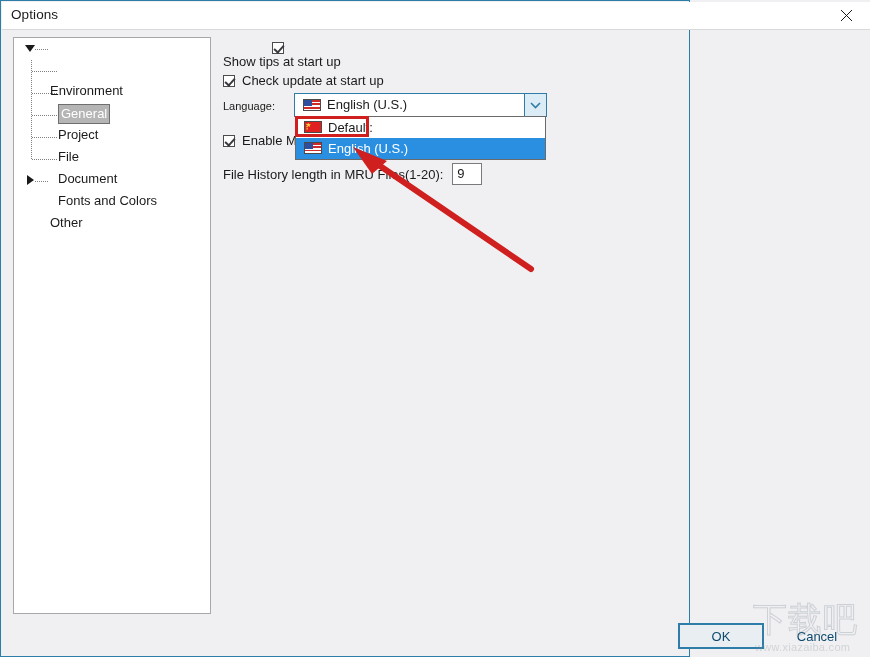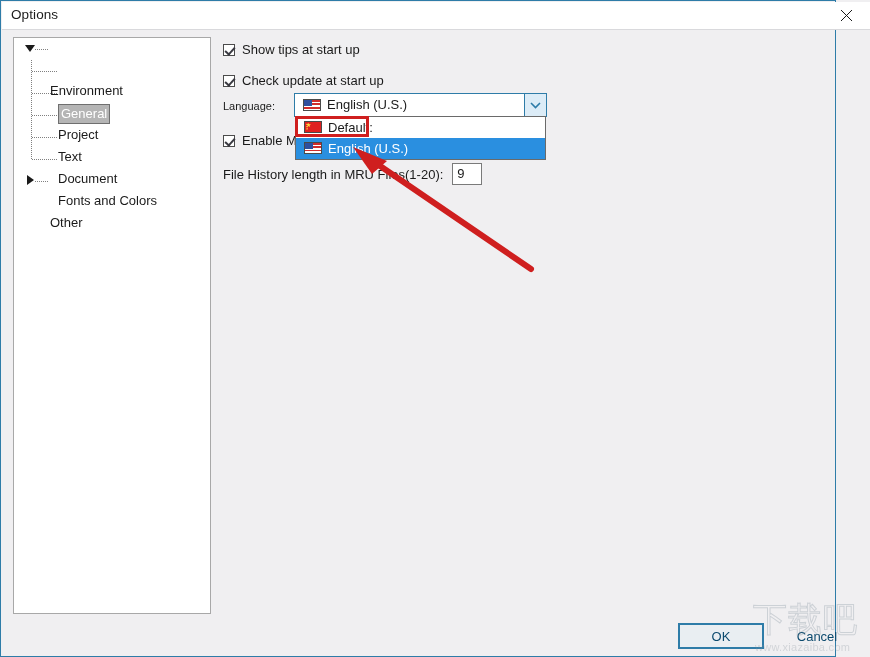--- a/index.html
+++ b/index.html
@@ -12,21 +12,21 @@
     background: #f0eff1;
     font-family: "Liberation Sans", sans-serif;
     font-size: 13px;
     color: #1a1a1a;
     overflow: hidden;
     position: relative;
   }
   .window {
     position: absolute;
     left: 0; top: 0;
-    width: 836px;
+    width: 690px;
     height: 657px;
     box-sizing: border-box;
     border: 1px solid #2e7ca8;
     background: #f0eff1;
   }
   .titlebar {
     position: absolute;
     left: 1px; top: 1px;
     width: 868px;
     height: 28px;
@@ -367,21 +367,21 @@
 
     <div class="tree-row">
       <span class="dots-v"></span>
       <span class="dots-h"></span>
       <span class="tree-label tw-child">Project</span>
     </div>
 
     <div class="tree-row">
       <span class="dots-v"></span>
       <span class="dots-h"></span>
-      <span class="tree-label tw-child">Text</span>
+      <span class="tree-label tw-child">File</span>
     </div>
 
     <div class="tree-row">
       <span class="dots-v"></span>
       <span class="dots-h"></span>
       <span class="tree-label tw-child">Document</span>
     </div>
 
     <div class="tree-row">
       <span class="dots-v half"></span>
@@ -392,21 +392,21 @@
 
     <div class="tree-row">
       <span class="expander exp-right"></span>
       <span class="dots-h-root"></span>
       <span class="tree-label tw-root" style="padding-left:36px">Other</span>
     </div>
   </div>
 
   <div class="right-pane">
 
-    <div class="chk-row" style="left:0; top:5px;">
+    <div class="chk-row" style="left:0; top:5px;flex-direction:column;">
       <span class="cbox checked"></span>
       <span>Show tips at start up</span>
     </div>
 
     <div class="chk-row" style="left:0; top:36px;">
       <span class="cbox checked"></span>
       <span>Check update at start up</span>
     </div>
 
     <div class="lang-label">Language:</div>

